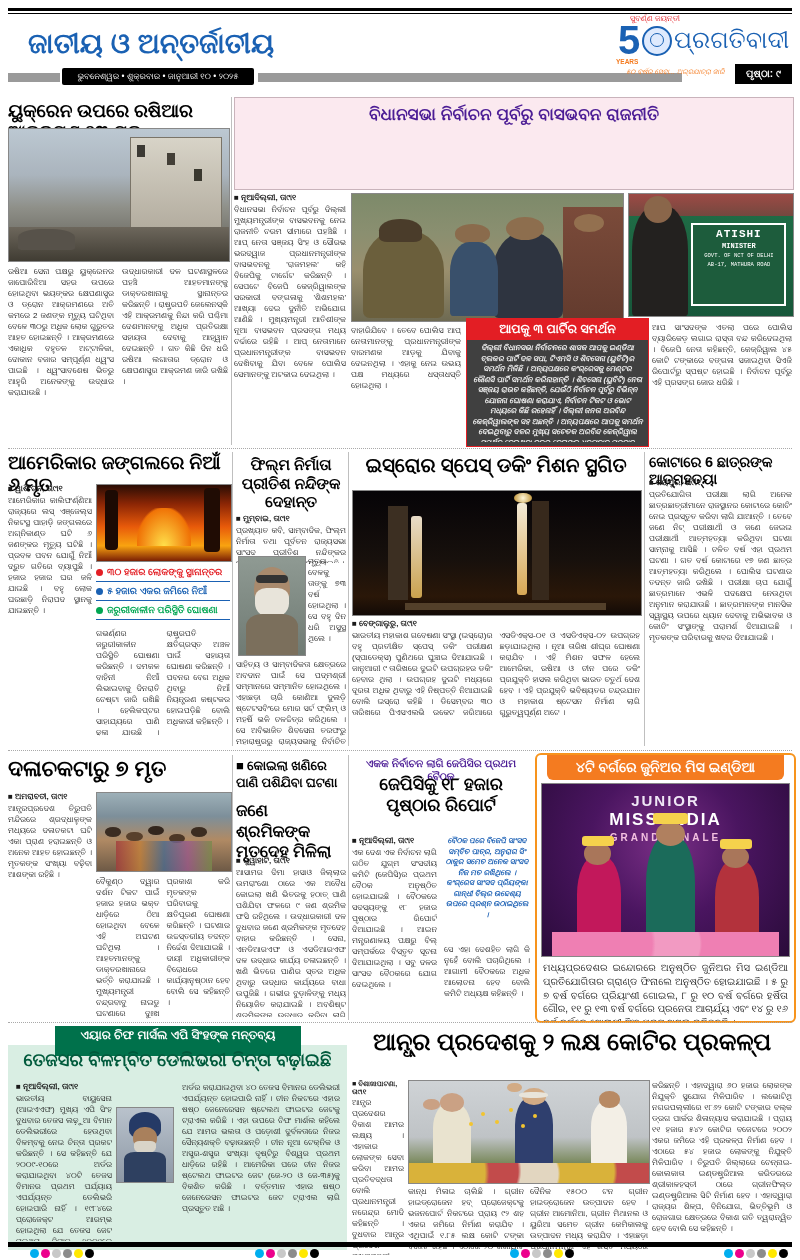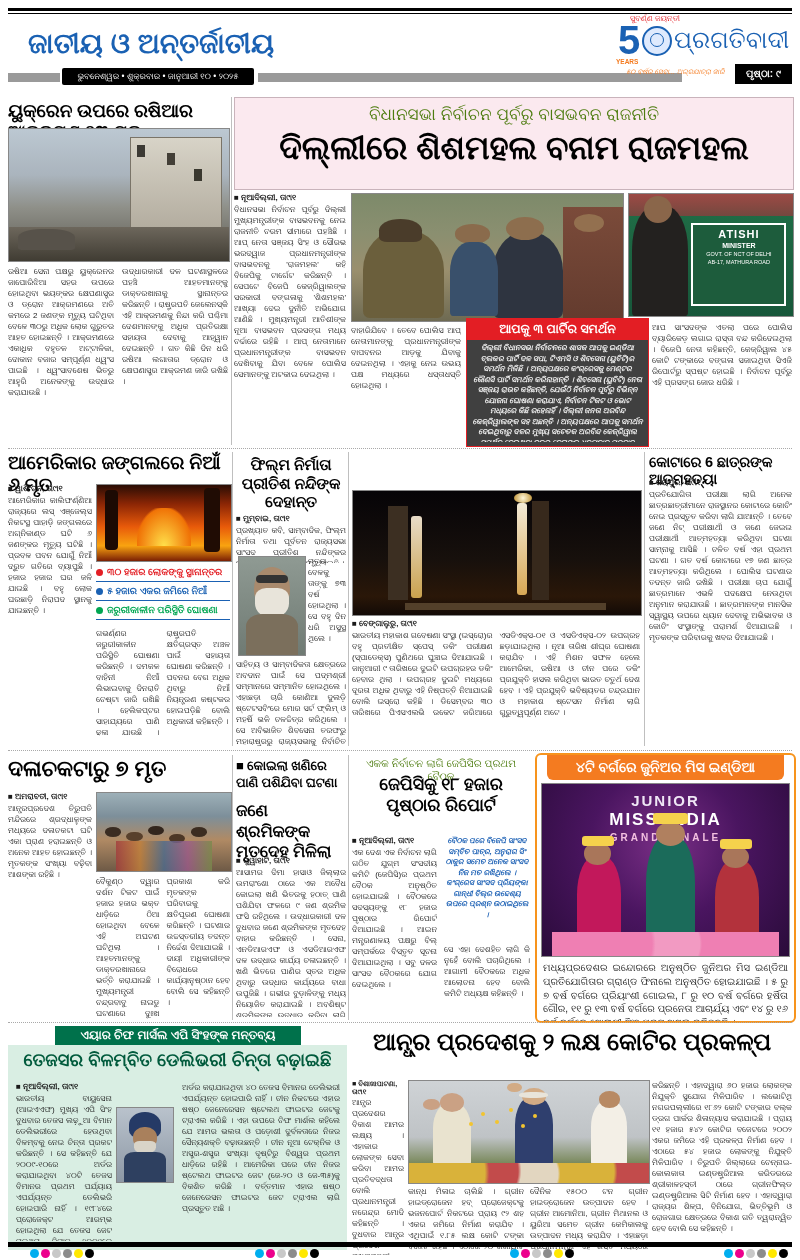--- a/index.html
+++ b/index.html
@@ -8,21 +8,21 @@
   .abs{position:absolute;}
   .rule{background:#000;}
   .bodytxt{font-size:8px;line-height:1.38;text-align:justify;overflow:hidden;}
   .dateline{font-weight:bold;font-size:8px;margin-bottom:1px;}
   .hl{font-weight:bold;color:#000;letter-spacing:-0.2px;}
   .center{text-align:center;}
   .vline{position:absolute;width:1px;background:#bfbfbf;}
   .hsep{position:absolute;border-top:1px dotted #a9a9a9;}
   .twocol{column-count:2;column-gap:7px;}
   .photo{position:absolute;overflow:hidden;border:1px solid #888;}
-  .kicker-blue{color:#4d7c0f;font-weight:normal;}
+  .kicker-blue{color:#4c1d95;font-weight:bold;}
   .b-red{color:#e31e24;} .b-blue{color:#1a61b3;} .b-green{color:#00a651;}
   .bullet-row{display:flex;align-items:center;gap:4px;border-bottom:1px solid #1a61b3;
               padding:3px 0;font-weight:bold;font-size:9.5px;}
   .dot{width:7px;height:7px;border-radius:50%;flex:0 0 auto;}
   .blueitalic{color:#1a5fb4;font-style:italic;font-weight:bold;font-size:7.5px;line-height:1.4;text-align:center;}
 </style>
 </head>
 <body>
 
 <div class="page">
@@ -60,21 +60,20 @@
     <div style="position:absolute;left:0;bottom:0;width:100%;height:26%;background:linear-gradient(180deg,#6d675c,#403c33);"></div>
     <div style="position:absolute;left:4%;bottom:8%;width:26%;height:16%;background:#57524a;border-radius:40% 40% 10% 10%;"></div>
   </div>
   <div class="abs bodytxt" style="left:8px;top:266px;width:106px;height:176px;">ରଷିଆ ସେନା ପକ୍ଷରୁ ୟୁକ୍ରେନର ଜାପୋରିଝିଆ ସହର ଉପରେ ହୋଇଥିବା ଭୟଙ୍କର କ୍ଷେପଣାସ୍ତ୍ର ଓ ଡ୍ରୋନ ଆକ୍ରମଣରେ ଅତି କମରେ 2 ଜଣଙ୍କ ମୃତ୍ୟୁ ଘଟିଥିବା ବେଳେ ୩୦ରୁ ଅଧିକ ଲୋକ ଗୁରୁତର ଆହତ ହୋଇଛନ୍ତି । ଆକ୍ରମଣରେ ଏକାଧିକ ବହୁତଳ ଅଟ୍ଟାଳିକା, ଦୋକାନ ବଜାର ସମ୍ପୂର୍ଣ୍ଣ ଧ୍ୱଂସ ପାଇଛି । ଧ୍ୱଂସାବଶେଷ ଭିତରୁ ଆହୁରି ଅନେକଙ୍କୁ ଉଦ୍ଧାର କରାଯାଉଛି ।</div>
   <div class="abs bodytxt" style="left:122px;top:266px;width:106px;height:176px;">ଉଦ୍ଧାରକାରୀ ଦଳ ଘଟଣାସ୍ଥଳରେ ପହଞ୍ଚି ଆହତମାନଙ୍କୁ ଡାକ୍ତରଖାନାକୁ ସ୍ଥାନାନ୍ତର କରିଛନ୍ତି । ରାଷ୍ଟ୍ରପତି ଜେଲେନସ୍କି ଏହି ଆକ୍ରମଣକୁ ନିନ୍ଦା କରି ପଶ୍ଚିମା ଦେଶମାନଙ୍କୁ ଅଧିକ ପ୍ରତିରକ୍ଷା ସହାୟତା ଦେବାକୁ ଆହ୍ୱାନ ଦେଇଛନ୍ତି । ଗତ କିଛି ଦିନ ଧରି ରଷିଆ ଲଗାତାର ଡ୍ରୋନ ଓ କ୍ଷେପଣାସ୍ତ୍ର ଆକ୍ରମଣ ଜାରି ରଖିଛି ।</div>
 
   <div class="vline" style="left:231px;top:97px;height:348px;"></div>
 
   <div class="abs" style="left:234px;top:97px;width:558px;height:91px;background:#fbe9ef;border:1px solid #c9b3bb;">
     <div class="center kicker-blue" style="margin-top:7px;font-size:17px;">ବିଧାନସଭା ନିର୍ବାଚନ ପୂର୍ବରୁ ବାସଭବନ ରାଜନୀତି</div>
-    <div class="center hl" style="font-size:33px;margin-top:4px;">ଦିଲ୍ଲୀରେ ଶିଶମହଲ ବନାମ ରାଜମହଲ</div>
   </div>
 
   <div class="abs" style="left:234px;top:193px;width:112px;height:252px;">
     <div class="dateline">■ ନୂଆଦିଲ୍ଲୀ, ତା୯ା୧</div>
     <div class="bodytxt" style="height:240px;">ବିଧାନସଭା ନିର୍ବାଚନ ପୂର୍ବରୁ ଦିଲ୍ଲୀ ମୁଖ୍ୟମନ୍ତ୍ରୀଙ୍କ ବାସଭବନକୁ ନେଇ ରାଜନୀତି ଚରମ ସୀମାରେ ପହଞ୍ଚିଛି । ଆପ୍ ନେତା ସଞ୍ଜୟ ସିଂହ ଓ ସୌରଭ ଭରଦ୍ୱାଜ ପ୍ରଧାନମନ୍ତ୍ରୀଙ୍କ ବାସଭବନକୁ 'ରାଜମହଲ' କହି ବିଜେପିକୁ ଟାର୍ଗେଟ କରିଛନ୍ତି । ସେପଟେ ବିଜେପି କେଜ୍ରିୱାଲଙ୍କ ସରକାରୀ ବଙ୍ଗଳାକୁ 'ଶିଶମହଲ' ଆଖ୍ୟା ଦେଇ ଦୁର୍ନୀତି ଅଭିଯୋଗ ଆଣିଛି । ମୁଖ୍ୟମନ୍ତ୍ରୀ ଆତିଶୀଙ୍କ ନୂଆ ବାସଭବନ ପ୍ରସଙ୍ଗ ମଧ୍ୟ ଚର୍ଚ୍ଚାରେ ରହିଛି । ଆପ୍ ନେତାମାନେ ପ୍ରଧାନମନ୍ତ୍ରୀଙ୍କ ବାସଭବନ ଦେଖିବାକୁ ଯିବା ବେଳେ ପୋଲିସ ସେମାନଙ୍କୁ ଅଟକାଇ ଦେଇଥିଲା ।</div>
   </div>
 
   <div class="photo" style="left:351px;top:193px;width:271px;height:127px;
        background:linear-gradient(180deg,#7d8a6a 0%,#8a8f70 30%,#9a8f6e 60%,#6e6a52 100%);">
     <div style="position:absolute;left:4%;top:28%;width:30%;height:70%;background:#6b5f3c;border-radius:45% 45% 8% 8%;"></div>
@@ -83,29 +82,29 @@
     <div style="position:absolute;left:57%;top:18%;width:14%;height:18%;background:#8d6e4e;border-radius:50%;"></div>
     <div style="position:absolute;left:38%;top:24%;width:13%;height:15%;background:#8a6b4c;border-radius:50%;"></div>
     <div style="position:absolute;left:36%;top:38%;width:18%;height:58%;background:#39506b;border-radius:40% 40% 6% 6%;"></div>
     <div style="position:absolute;left:78%;top:10%;width:22%;height:90%;background:linear-gradient(180deg,#7b4b3a,#633b2e);"></div>
     <div style="position:absolute;left:82%;top:16%;width:11%;height:14%;background:#93704f;border-radius:50%;"></div>
   </div>
 
   <div class="photo" style="left:628px;top:193px;width:164px;height:122px;background:linear-gradient(180deg,#9d4a45 0%,#74483f 18%,#1f6b45 18%,#17573a 100%);">
     <div style="position:absolute;left:2%;top:10%;width:34%;height:90%;background:#23211f;border-radius:40% 40% 4% 4%;"></div>
     <div style="position:absolute;left:9%;top:2%;width:17%;height:22%;background:#8a664a;border-radius:50%;"></div>
-    <div style="position:absolute;right:4%;top:24%;width:58%;height:68%;background:#1d5c3c;border:2px solid #ffffff;padding:3px 4px;box-sizing:border-box;color:#fff;text-align:center;">
+    <div style="position:absolute;right:4%;top:24%;width:58%;height:68%;background:#1d5c3c;border:2px solid #ffffff;padding:3px 4px;box-sizing:border-box;color:#fff;text-align:center;font-family:Liberation Mono, monospace;">
       <div style="font-size:11px;font-weight:bold;letter-spacing:1px;">ATISHI</div>
       <div style="font-size:7px;font-weight:bold;margin-top:2px;">MINISTER</div>
       <div style="font-size:5.5px;margin-top:2px;">GOVT. OF NCT OF DELHI</div>
       <div style="font-size:5.5px;margin-top:2px;">AB-17, MATHURA ROAD</div>
     </div>
   </div>
 
-  <div class="abs bodytxt" style="left:351px;top:325px;width:110px;height:120px;">ବାହାରିଯିବେ । ତେବେ ପୋଲିସ ଆପ୍ ନେତାମାନଙ୍କୁ ପ୍ରଧାନମନ୍ତ୍ରୀଙ୍କ ବାପବନର ଆଡ଼କୁ ଯିବାକୁ ଦେଇନଥିଲା । ଏହାକୁ ନେଇ ଉଭୟ ପକ୍ଷ ମଧ୍ୟରେ ଧସ୍ତାଧସ୍ତି ହୋଇଥିଲା ।</div>
+  <div class="abs bodytxt" style="left:351px;top:325px;width:110px;height:120px;">ବାହାରିଯିବେ । ତେବେ ପୋଲିସ ଆପ୍ ନେତାମାନଙ୍କୁ ପ୍ରଧାନମନ୍ତ୍ରୀଙ୍କ ବାରମଣକ ଆଡ଼କୁ ଯିବାକୁ ଦେଇନଥିଲା । ଏହାକୁ ନେଇ ଉଭୟ ପକ୍ଷ ମଧ୍ୟରେ ଧସ୍ତାଧସ୍ତି ହୋଇଥିଲା ।</div>
 
   <div class="abs" style="left:466px;top:318px;width:181px;height:127px;border:1px solid #e31e24;background:#404040;">
     <div style="background:#e31e24;color:#fff;font-weight:bold;font-size:12.5px;text-align:center;padding:3px 0;">ଆପକୁ ୩ ପାର୍ଟିର ସମର୍ଥନ</div>
     <div class="blueitalic" style="color:#f3f3f3;padding:3px 5px;height:96px;overflow:hidden;">ଦିଲ୍ଲୀ ବିଧାନସଭା ନିର୍ବାଚନରେ ଶାସକ ଆପକୁ ଇଣ୍ଡିଆ ବ୍ଲକର ପାର୍ଟି ଦଳ ସପା, ଟିଏମସି ଓ ଶିବସେନା (ୟୁବିଟି)ର ସମର୍ଥନ ମିଳିଛି । ଅନ୍ୟପକ୍ଷରେ କଂଗ୍ରେସକୁ ମେଣ୍ଟର କୌଣସି ପାର୍ଟି ସମର୍ଥନ କରିନାହାନ୍ତି । ଶିବସେନା (ୟୁବିଟି) ନେତା ସଞ୍ଜୟ ରାଉତ କହିଛନ୍ତି, ଯେଉଁଠି ନିର୍ବାଚନ ପୂର୍ବରୁ ବିଭିନ୍ନ ଯୋଜନା ଘୋଷଣା କରାଯାଏ, ନିର୍ବାଚନ ଟିକଟ ଓ ଭୋଟ ମଧ୍ୟରେ କିଛି ରହେନାହିଁ । ଦିଲ୍ଲୀ ଜନତା ଅରବିନ୍ଦ କେଜ୍ରିୱାଲଙ୍କ ସହ ଅଛନ୍ତି । ଅନ୍ୟପକ୍ଷରେ ଆପକୁ ସମର୍ଥନ ଦେଇଥିବାରୁ ଦଳର ମୁଖ୍ୟ ସଚେତକ ଅରବିନ୍ଦ କେଜ୍ରିୱାଲ ସମର୍ଥନ ଦେଇଥିବା ଦଳର ନେତାଙ୍କୁ ଧନ୍ୟବାଦ ପ୍ରଦାନ କରିଛନ୍ତି ।</div>
   </div>
 
   <div class="abs bodytxt" style="left:652px;top:322px;width:140px;height:123px;">ଆପ ସାଂସଦଙ୍କ ଏତଲା ପରେ ପୋଲିସ ବ୍ୟାରିକେଡ଼ ଲଗାଇ ରାସ୍ତା ବନ୍ଦ କରିଦେଇଥିଲା । ବିଜେପି ନେତା କହିଛନ୍ତି, କେଜ୍ରିୱାଲ ୪୫ କୋଟି ଟଙ୍କାରେ ବଙ୍ଗଳା ସଜାଇଥିବା ସିଏଜି ରିପୋର୍ଟରୁ ସ୍ପଷ୍ଟ ହୋଇଛି । ନିର୍ବାଚନ ପୂର୍ବରୁ ଏହି ପ୍ରସଙ୍ଗ ଜୋର ଧରିଛି ।</div>
 
   <div class="hsep" style="left:8px;top:448px;width:784px;"></div>
 
@@ -147,20 +146,21 @@
     <div style="position:absolute;left:22%;top:10%;width:56%;height:46%;background:#a98a6d;border-radius:48%;"></div>
     <div style="position:absolute;left:24%;top:32%;width:52%;height:30%;background:#e8e4da;border-radius:40% 40% 60% 60%;"></div>
     <div style="position:absolute;left:26%;top:18%;width:48%;height:9%;background:#333;border-radius:4px;"></div>
     <div style="position:absolute;left:10%;top:58%;width:80%;height:42%;background:#7b6f5c;border-radius:30% 30% 0 0;"></div>
   </div>
   <div class="abs bodytxt" style="left:308px;top:556px;width:38px;height:98px;">ମୃତ୍ୟୁ ବେଳକୁ ତାଙ୍କୁ ୭୩ ବର୍ଷ ହୋଇଥିଲା । ସେ ବହୁ ଦିନ ଧରି ଅସୁସ୍ଥ ଥିଲେ ।</div>
   <div class="abs bodytxt" style="left:236px;top:659px;width:110px;height:87px;">ସାହିତ୍ୟ ଓ ସାମ୍ବାଦିକତା କ୍ଷେତ୍ରରେ ଅବଦାନ ପାଇଁ ସେ ପଦ୍ମଶ୍ରୀ ସମ୍ମାନରେ ସମ୍ମାନିତ ହୋଇଥିଲେ । ଏହାଛଡ଼ା ଚାରି କୋଣିଆ ଦୁଲଡ଼ି ଷ୍ଟେଟସବିଂରେ ମୋର ସର୍ଟ ଫ୍ଲିମ୍ ଓ ମହର୍ଷି ଭଳି ଚଳଚ୍ଚିତ୍ର କରିଥିଲେ । ସେ ଅବିଭାଜିତ ଶିବସେନା ତରଫରୁ ମହାରାଷ୍ଟ୍ରରୁ ରାଜ୍ୟସଭାକୁ ନିର୍ବାଚିତ ହୋଇଥିଲେ । ଏହାଛଡ଼ା ସେ ଅନେକ ହିନ୍ଦୀ ସିନେମା ନିର୍ମାଣ କରିବା ସହ ଖ୍ୟାତି ଅର୍ଜନ କରିଥିଲେ ।</div>
 
   <div class="vline" style="left:348px;top:452px;height:294px;"></div>
 
+  <div class="abs hl center" style="left:352px;top:454px;width:288px;font-size:20px;">ଇସ୍ରୋର ସ୍ପେସ୍ ଡକିଂ ମିଶନ ସ୍ଥଗିତ</div>
   <div class="photo" style="left:352px;top:490px;width:288px;height:124px;
        background:linear-gradient(180deg,#060407 0%,#17100c 55%,#2a1708 85%,#120a06 100%);">
     <div style="position:absolute;left:12%;top:12%;width:7%;height:76%;background:#3c2f22;"></div>
     <div style="position:absolute;left:20%;top:20%;width:4%;height:66%;background:linear-gradient(180deg,#e8dcc8,#caa24e);border-radius:3px;"></div>
     <div style="position:absolute;left:57%;top:10%;width:3.5%;height:74%;background:linear-gradient(180deg,#f3ead6,#d8a855);border-radius:3px;"></div>
     <div style="position:absolute;left:62%;top:8%;width:6%;height:80%;background:#37291c;"></div>
     <div style="position:absolute;left:18%;bottom:4%;width:70%;height:6%;background:#53402a;"></div>
     <div style="position:absolute;left:56%;top:2%;width:6%;height:8%;background:radial-gradient(circle,#fff7d9,#caa24e 80%);border-radius:50%;"></div>
   </div>
   <div class="abs" style="left:352px;top:619px;width:288px;height:128px;">
@@ -231,21 +231,21 @@
       <div style="position:absolute;left:73%;top:36%;width:11%;height:13%;background:#a9765a;border-radius:50%;"></div>
       <div style="position:absolute;left:72%;top:32%;width:13%;height:6%;background:#f5d24c;border-radius:3px;"></div>
       <div style="position:absolute;left:4%;bottom:0;width:92%;height:14%;background:radial-gradient(circle at 20% 50%,#ef7fb3 0 30%,transparent 32%),radial-gradient(circle at 50% 50%,#f29ac2 0 30%,transparent 32%),radial-gradient(circle at 80% 50%,#ef7fb3 0 30%,transparent 32%);"></div>
     </div>
     <div class="bodytxt" style="margin:4px 6px;font-size:10px;height:70px;">ମଧ୍ୟପ୍ରଦେଶର ଇନ୍ଦୋରରେ ଅନୁଷ୍ଠିତ ଜୁନିଅର ମିସ ଇଣ୍ଡିଆ ପ୍ରତିଯୋଗିତାର ଗ୍ରାଣ୍ଡ ଫିନାଲେ ଅନୁଷ୍ଠିତ ହୋଇଯାଇଛି । ୫ ରୁ ୭ ବର୍ଷ ବର୍ଗରେ ପ୍ରିୟାଂଶୀ ଗୋଇଲ, ୮ ରୁ ୧୦ ବର୍ଷ ବର୍ଗରେ ହର୍ଷିତା ଗୌର, ୧୧ ରୁ ୧୩ ବର୍ଷ ବର୍ଗରେ ପ୍ରନେତା ଆଚାର୍ଯ୍ୟ ଏବଂ ୧୪ ରୁ ୧୬ ବର୍ଷ ବର୍ଗରେ ସୋନାକ୍ଷୀ ସିଂହ ମୁକୁଟ ହାସଲ କରିଛନ୍ତି ।</div>
   </div>
 
   <div class="hsep" style="left:8px;top:1022px;width:784px;"></div>
 
   <div class="abs" style="left:8px;top:1045px;width:339px;height:205px;background:#d9eee3;"></div>
-  <div class="abs" style="left:55px;top:1026px;width:246px;height:19px;background:#00714b;color:#fff;
+  <div class="abs" style="left:55px;top:1026px;width:246px;height:30px;background:#00714b;color:#fff;
        font-size:12px;font-weight:bold;text-align:center;line-height:19px;">ଏୟାର ଚିଫ ମାର୍ସଲ ଏପି ସିଂହଙ୍କ ମନ୍ତବ୍ୟ</div>
   <div class="abs center" style="left:12px;top:1050px;width:331px;font-size:18px;font-weight:bold;color:#005a3c;">ତେଜସର ବିଳମ୍ବିତ ଡେଲିଭରୀ ଚିନ୍ତା ବଢ଼ାଇଛି</div>
   <div class="abs" style="left:16px;top:1082px;width:158px;height:162px;">
     <div class="dateline">■ ନୂଆଦିଲ୍ଲୀ, ତା୯ା୧</div>
     <div class="photo" style="position:static;float:right;width:56px;height:74px;margin:14px 0 2px 4px;
          background:linear-gradient(180deg,#b9c2cc,#8d98a5);">
       <div style="position:relative;width:100%;height:100%;">
         <div style="position:absolute;left:22%;top:6%;width:56%;height:34%;background:#253a66;border-radius:50% 50% 30% 30%;"></div>
         <div style="position:absolute;left:28%;top:26%;width:44%;height:30%;background:#a9805c;border-radius:45%;"></div>
         <div style="position:absolute;left:30%;top:44%;width:40%;height:18%;background:#d9d4c8;border-radius:30% 30% 60% 60%;"></div>

